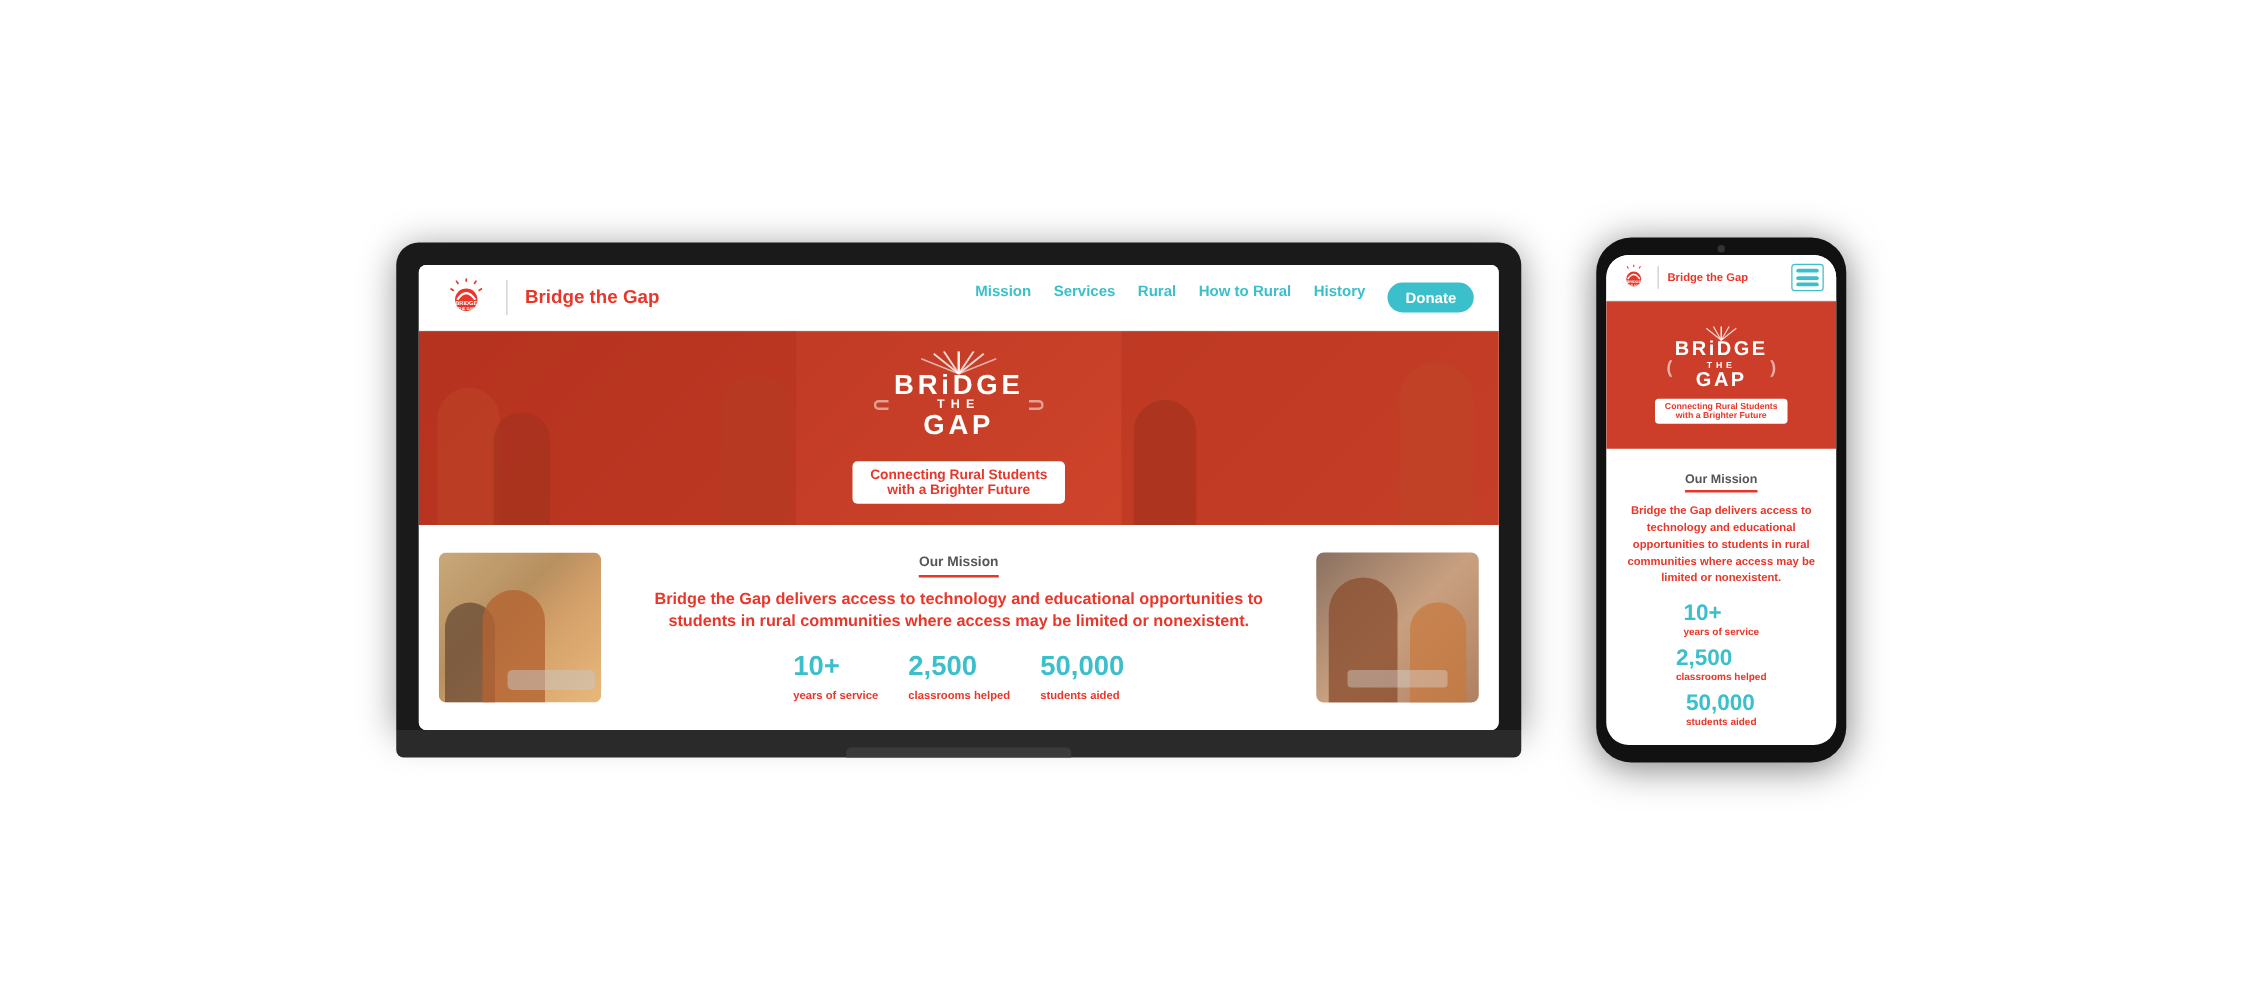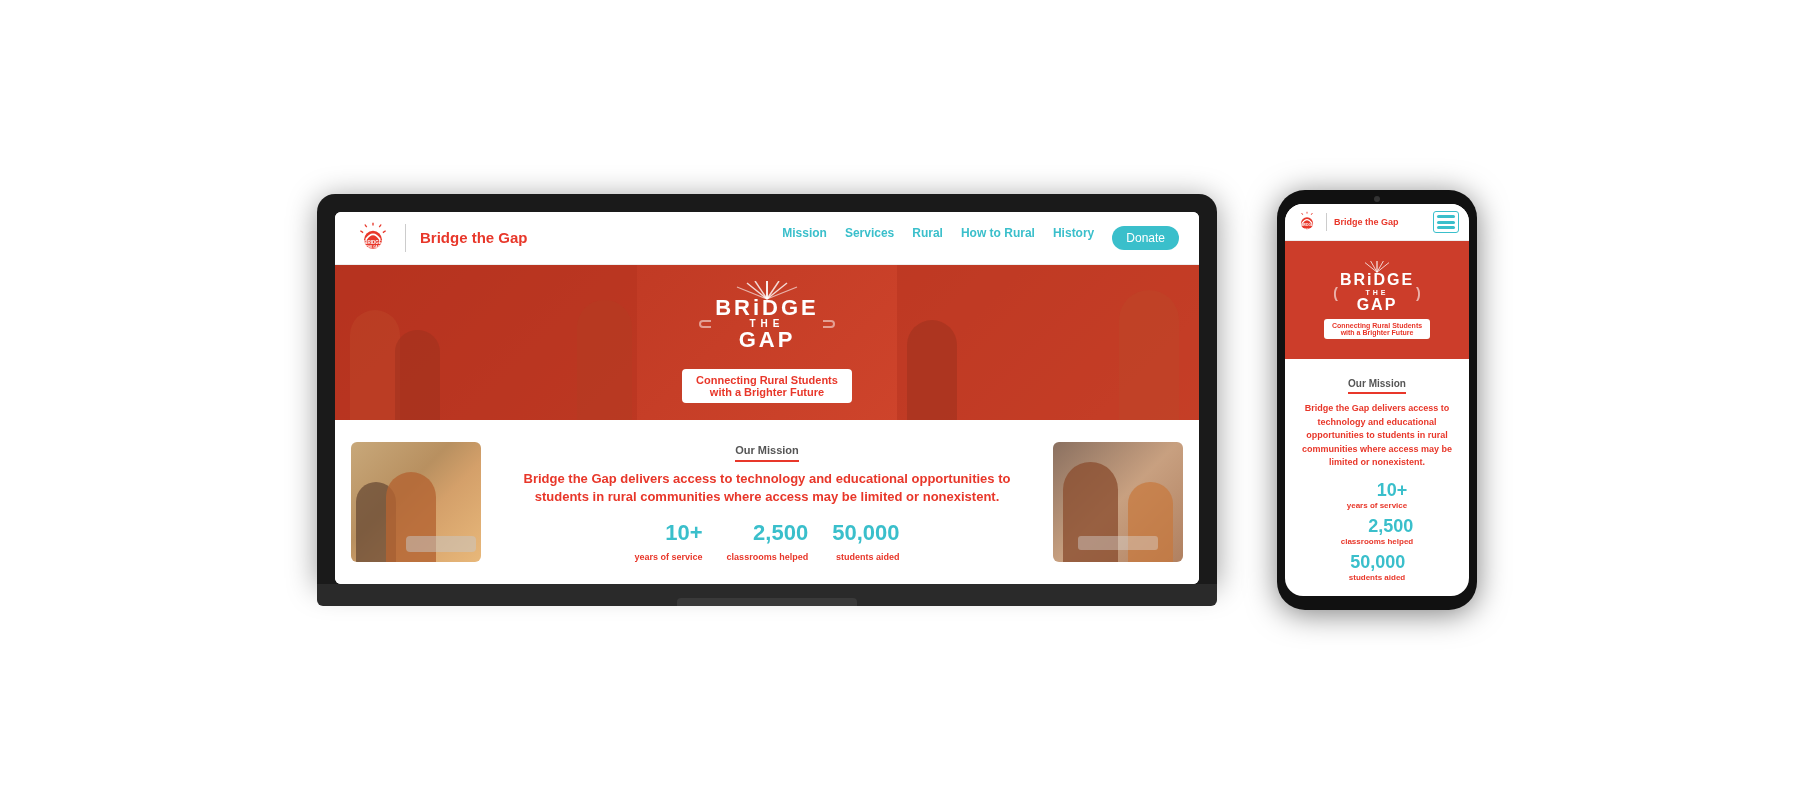--- a/index.html
+++ b/index.html
@@ -132,21 +132,21 @@
       text-decoration: none;
     }
 
     .btn-donate {
       background: #3abfcb;
       color: #fff;
       border: none;
       border-radius: 20px;
       padding: 5px 14px;
       font-size: 12px;
-      font-weight: 400;
+      font-weight: 700;
       cursor: pointer;
     }
 
     
     .site-hero {
       background: #cc3d2a;
       position: relative;
       overflow: hidden;
       display: flex;
       align-items: center;
@@ -236,21 +236,21 @@
     }
 
     .stats-row {
       display: flex;
       justify-content: center;
       gap: 24px;
       margin-top: 10px;
     }
 
     .stat-item {
-      text-align: right;
+      text-align: left;
     }
 
     .stat-number {
       font-size: 22px;
       font-weight: 900;
       color: #3abfcb;
       display: block;
     }
 
     .stat-label {

